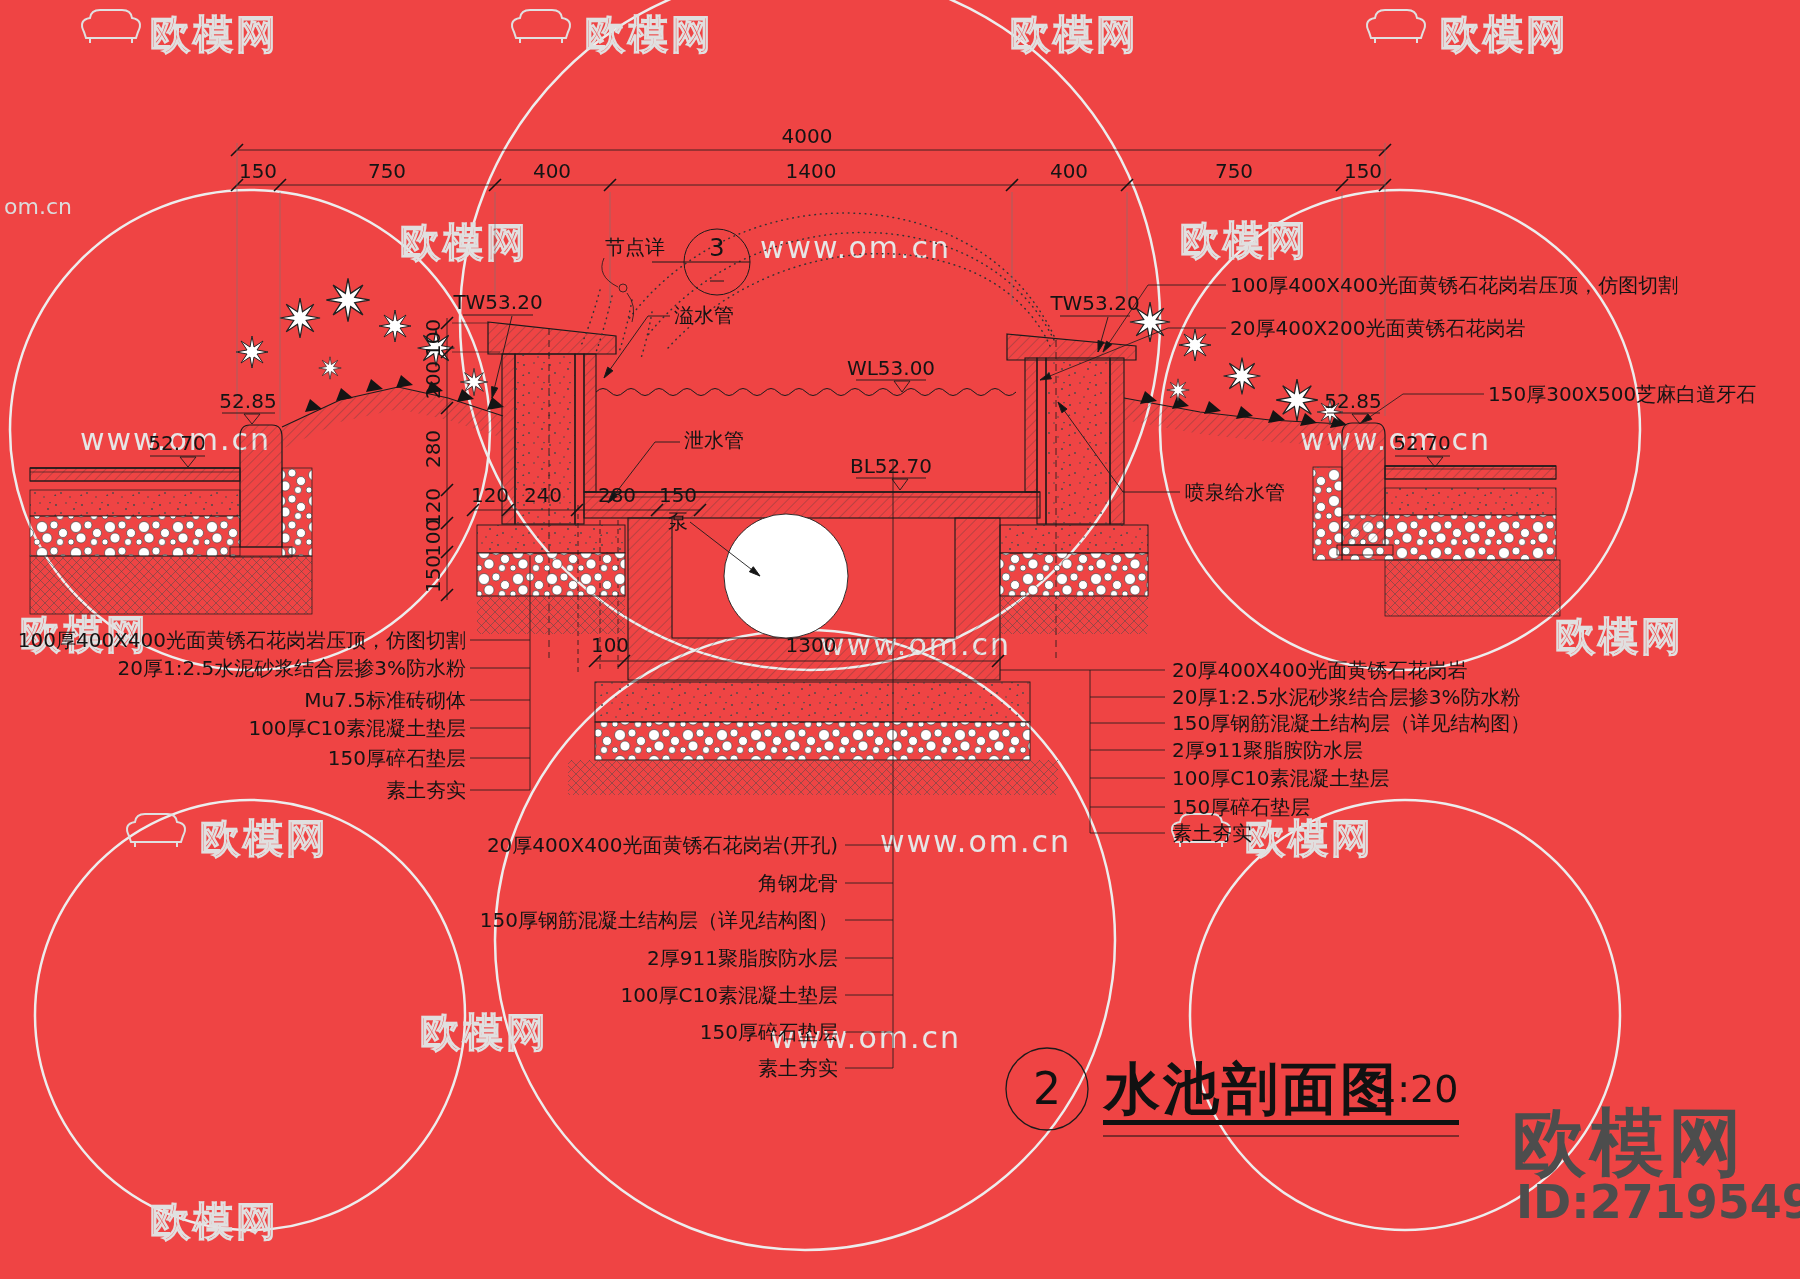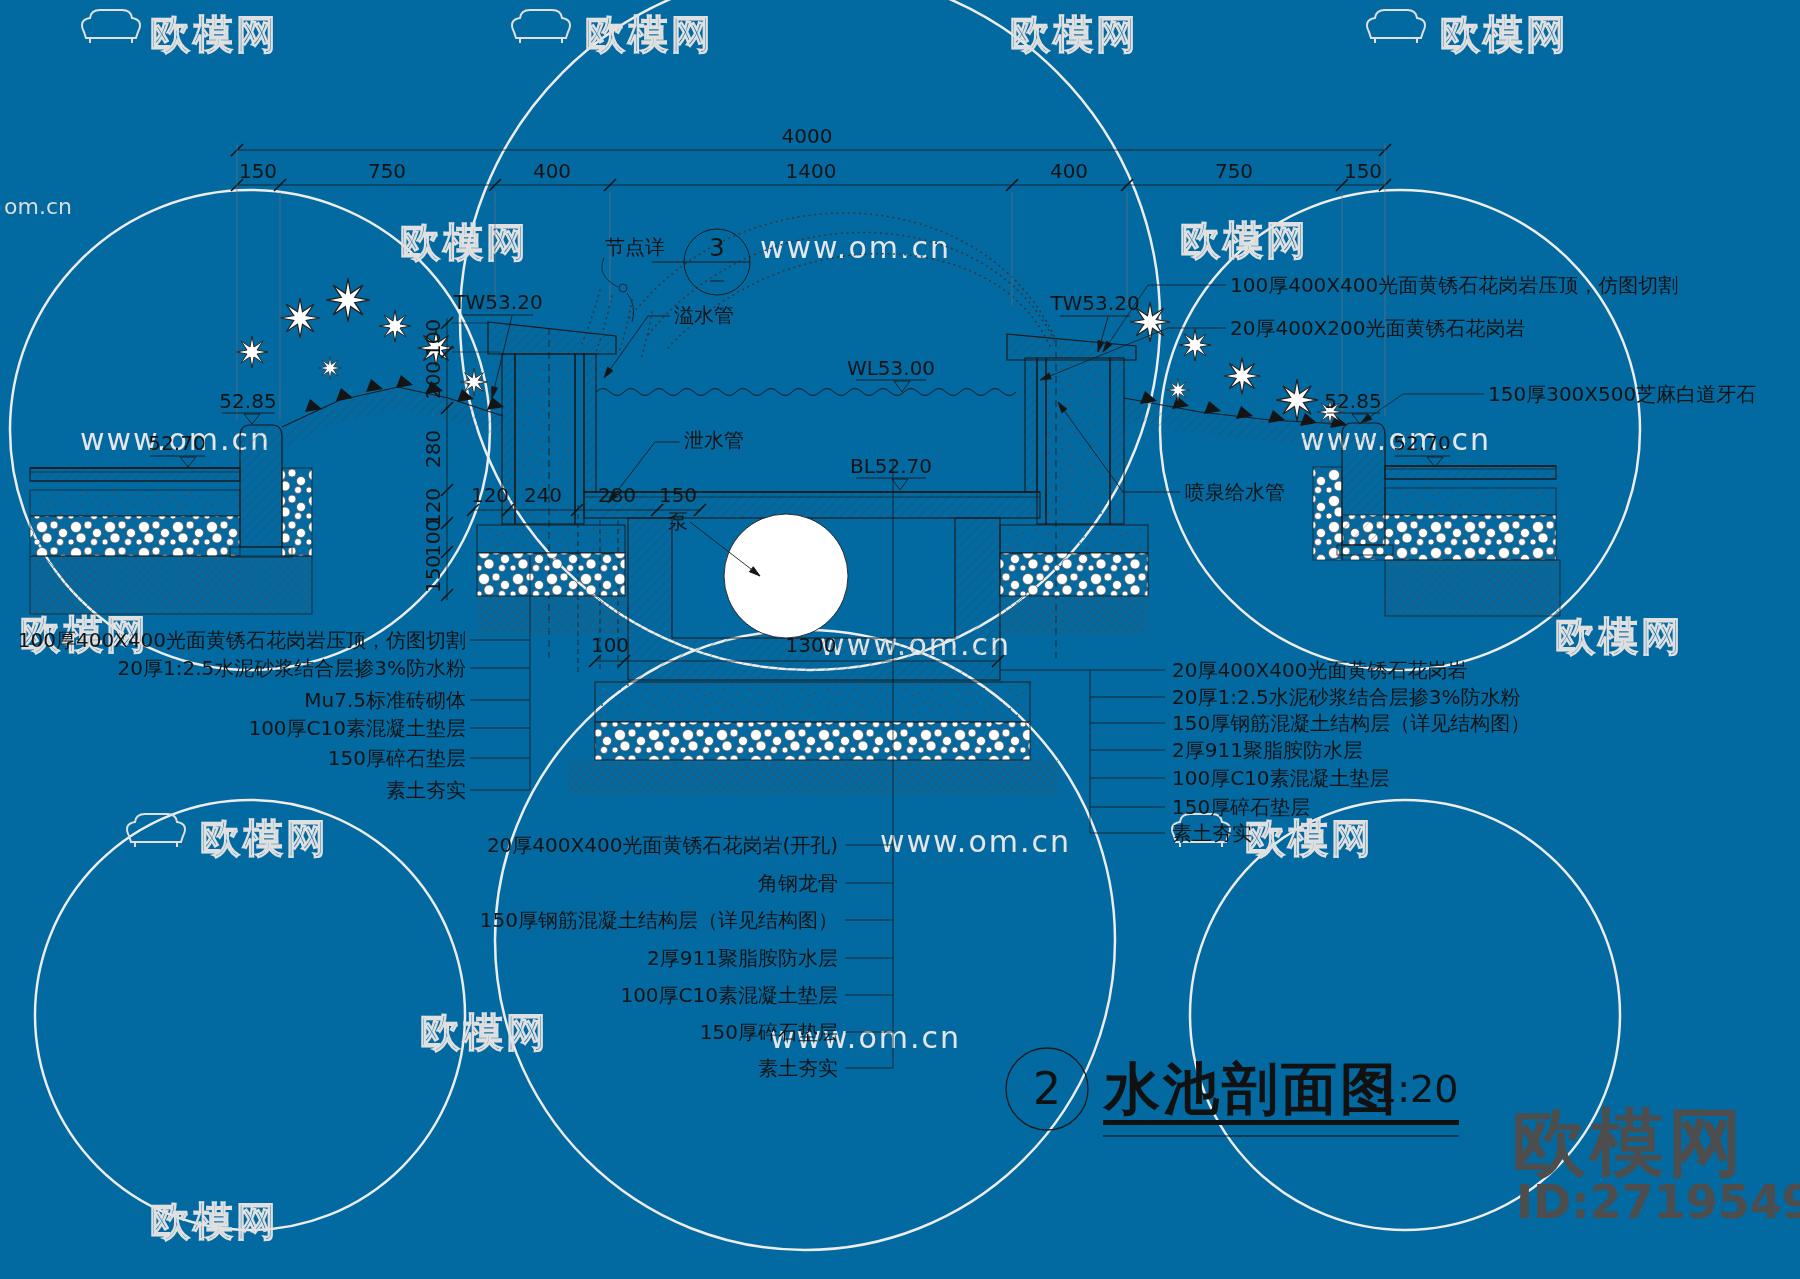--- a/index.html
+++ b/index.html
@@ -1,16 +1,16 @@
 <!DOCTYPE html>
 <html><head>
 <meta charset="utf-8">
 <style>
   html,body{margin:0;padding:0;background:#fff;}
-  #stage{position:relative;width:1800px;height:1279px;background:#0369a1;overflow:hidden;
+  #stage{position:relative;width:1800px;height:1279px;background:#ef4444;overflow:hidden;
          font-family:"DejaVu Sans",sans-serif;}
   svg text{font-family:"DejaVu Sans",sans-serif;}
   .ann{font-size:20px;fill:#141414;}
   .dim{font-size:20px;fill:#141414;}
   .elev{font-size:20px;fill:#141414;}
   .wm-logo{font-size:40px;font-weight:bold;fill:none;stroke:#e0e0e0;stroke-width:1.1px;letter-spacing:3px;}
   .wm-site{font-size:30px;fill:#e6e6e6;letter-spacing:2px;}
   .wm-corner{font-size:22px;fill:#dcdcdc;}
   .brand{font-size:74px;font-weight:bold;fill:#4d4d4d;letter-spacing:4px;}
   .brandid{font-size:46px;font-weight:bold;fill:#4d4d4d;}

